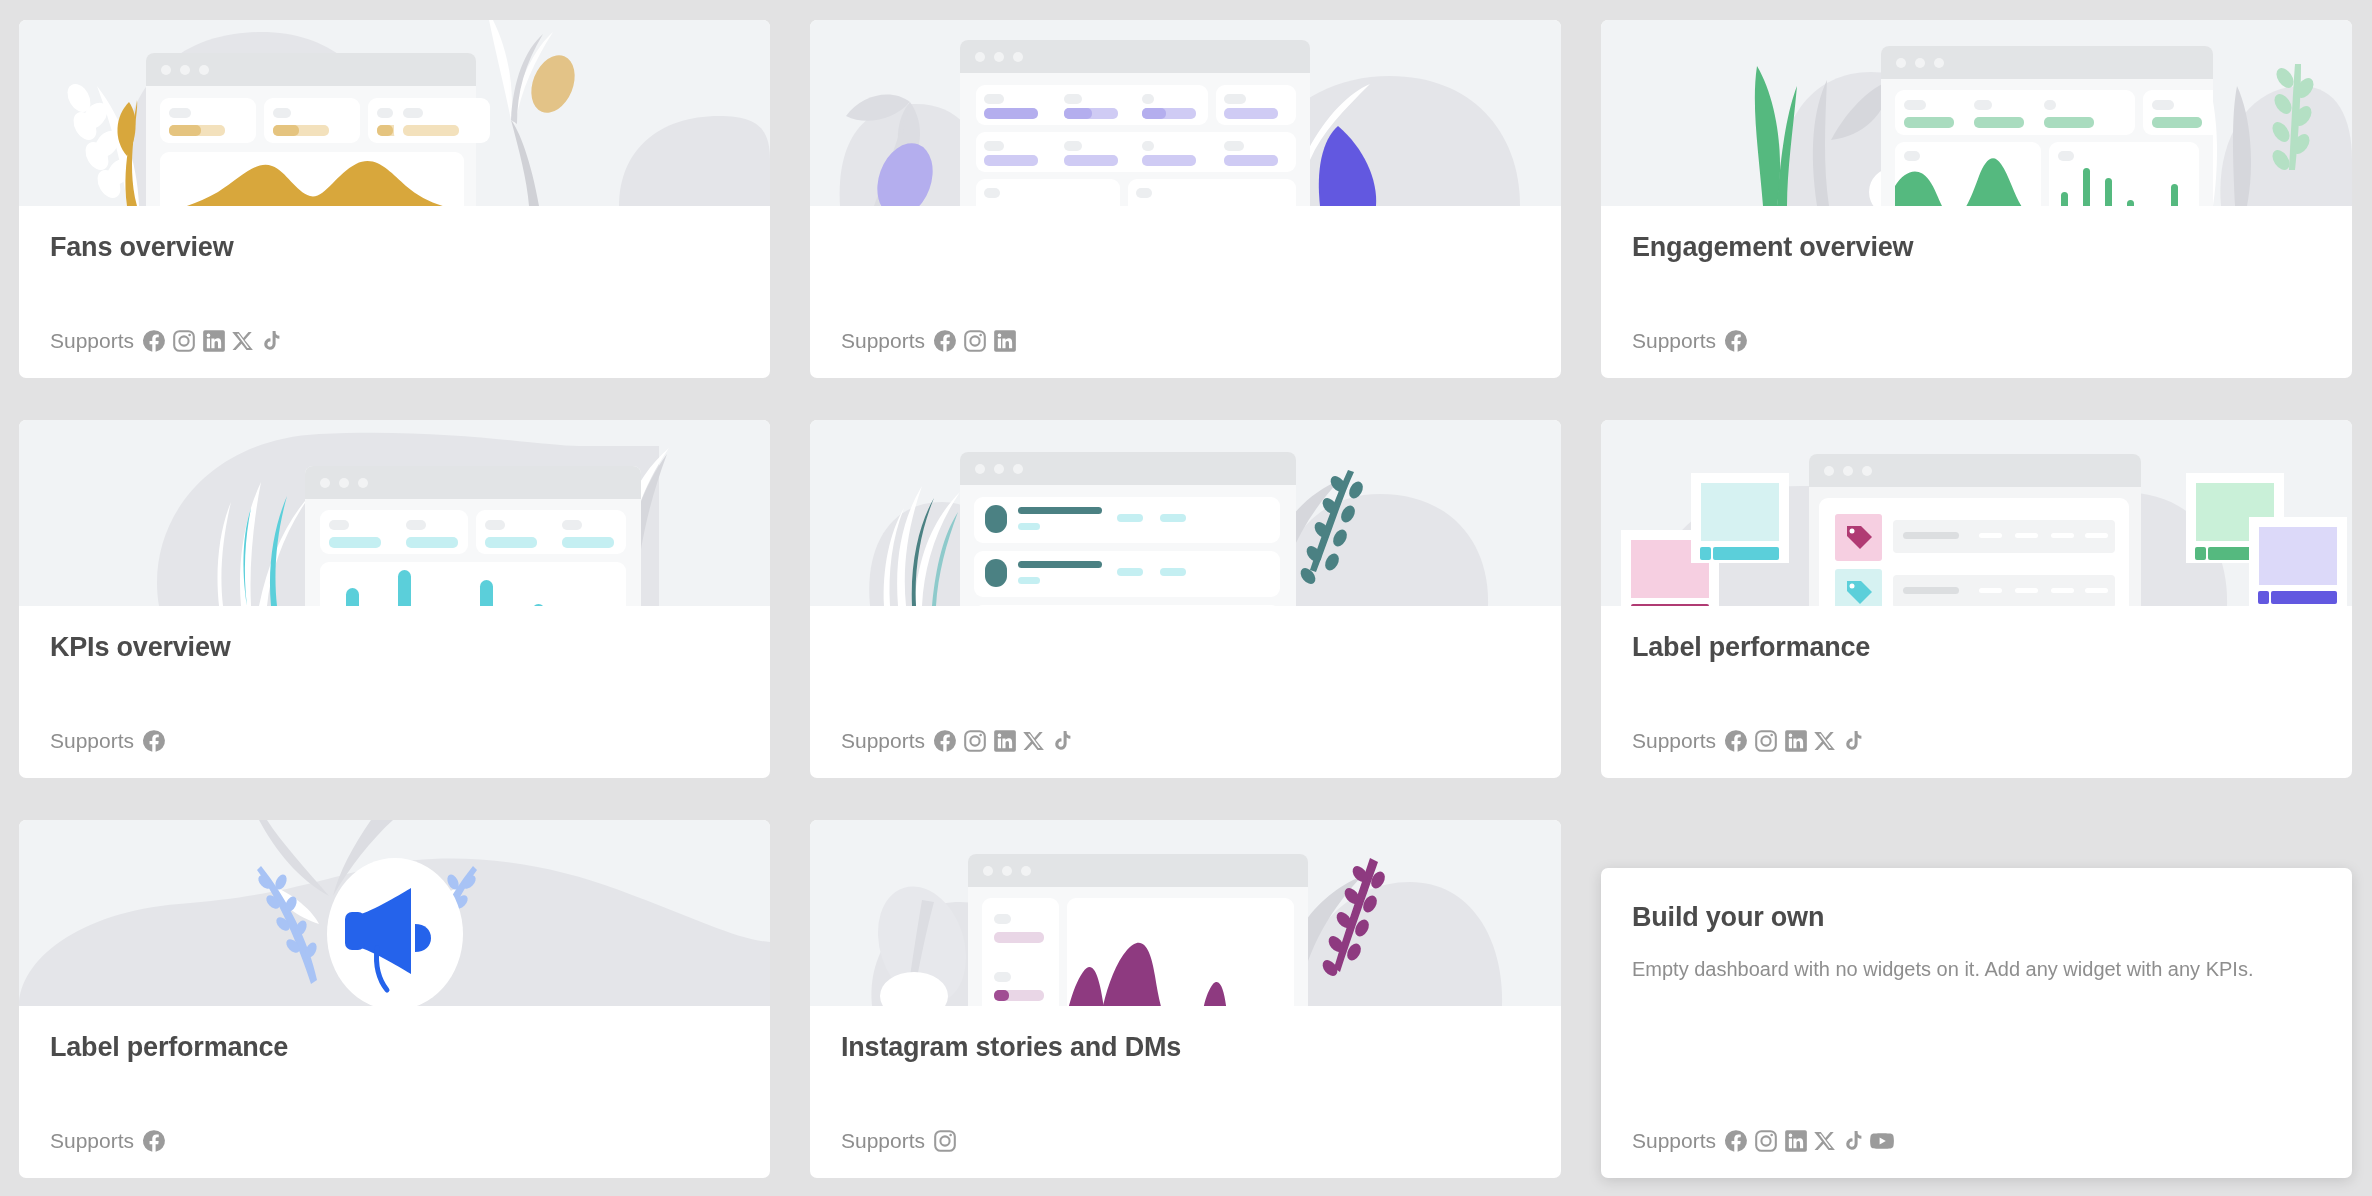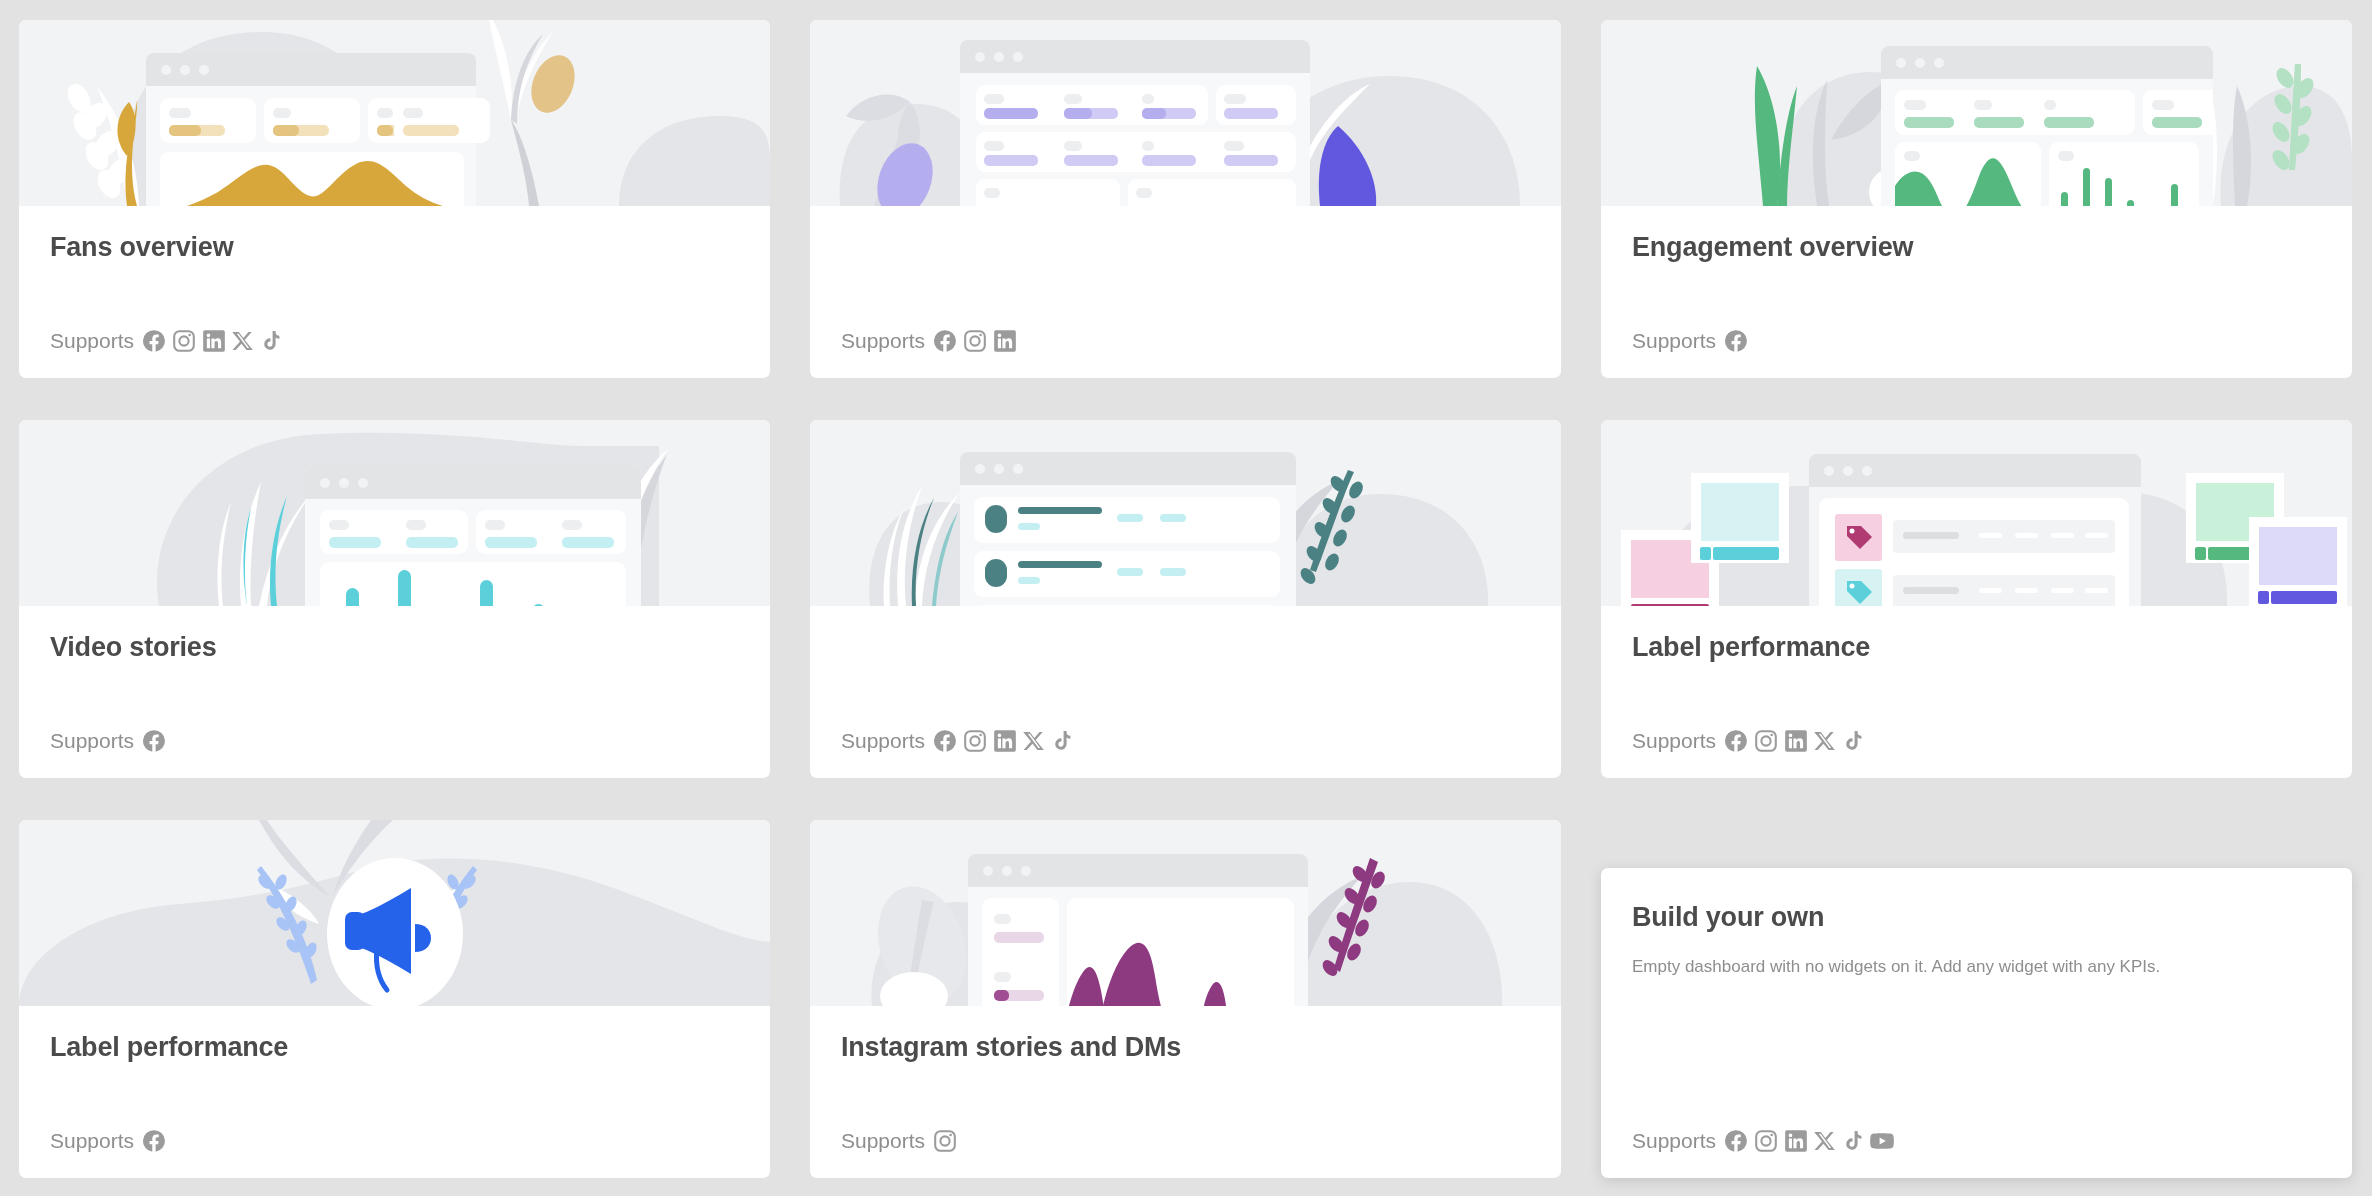--- a/index.html
+++ b/index.html
@@ -36,21 +36,21 @@
   .body { padding: 26px 31px 0 31px; }
   .title {
     font-size: 27px;
     font-weight: bold;
     color: #4b4b4b;
     letter-spacing: -0.2px;
     line-height: 1.15;
   }
   .desc {
     margin-top: 22px;
-    font-size: 17px;
+    font-size: 20px;
     color: #8e8e8e;
     line-height: 1.45;
     max-width: 645px;
   }
   .supports {
     position: absolute;
     left: 31px; bottom: 0;
     display: flex; align-items: center; gap: 4px;
     height: 74px;
   }
@@ -337,21 +337,21 @@
               <rect x="26" y="26" width="13" height="48" rx="6.5"></rect>
               <rect x="78" y="8" width="13" height="66" rx="6.5"></rect>
               <rect x="160" y="18" width="13" height="56" rx="6.5"></rect>
               <rect x="212" y="42" width="13" height="32" rx="6.5"></rect>
             </g>
           </svg>
         </div>
       </div>
     </div>
     <div class="body">
-      <div class="title">Video stories</div>
+      <div class="title">KPIs overview</div>
     </div>
     <div class="supports">
       <span class="supports-label">Supports</span>
       <svg class="sicon" viewBox="0 0 24 24">
           <path d="M12 2A10 10 0 0 0 10.4 21.9v-7H7.9V12h2.5V9.8c0-2.5 1.5-3.9 3.8-3.9 1.1 0 2.2.2 2.2.2v2.5h-1.3c-1.2 0-1.6.8-1.6 1.6V12h2.8l-.4 2.9h-2.4v7A10 10 0 0 0 12 2z"></path>
         </svg>
     </div>
   </div>
 
   <div class="card">

